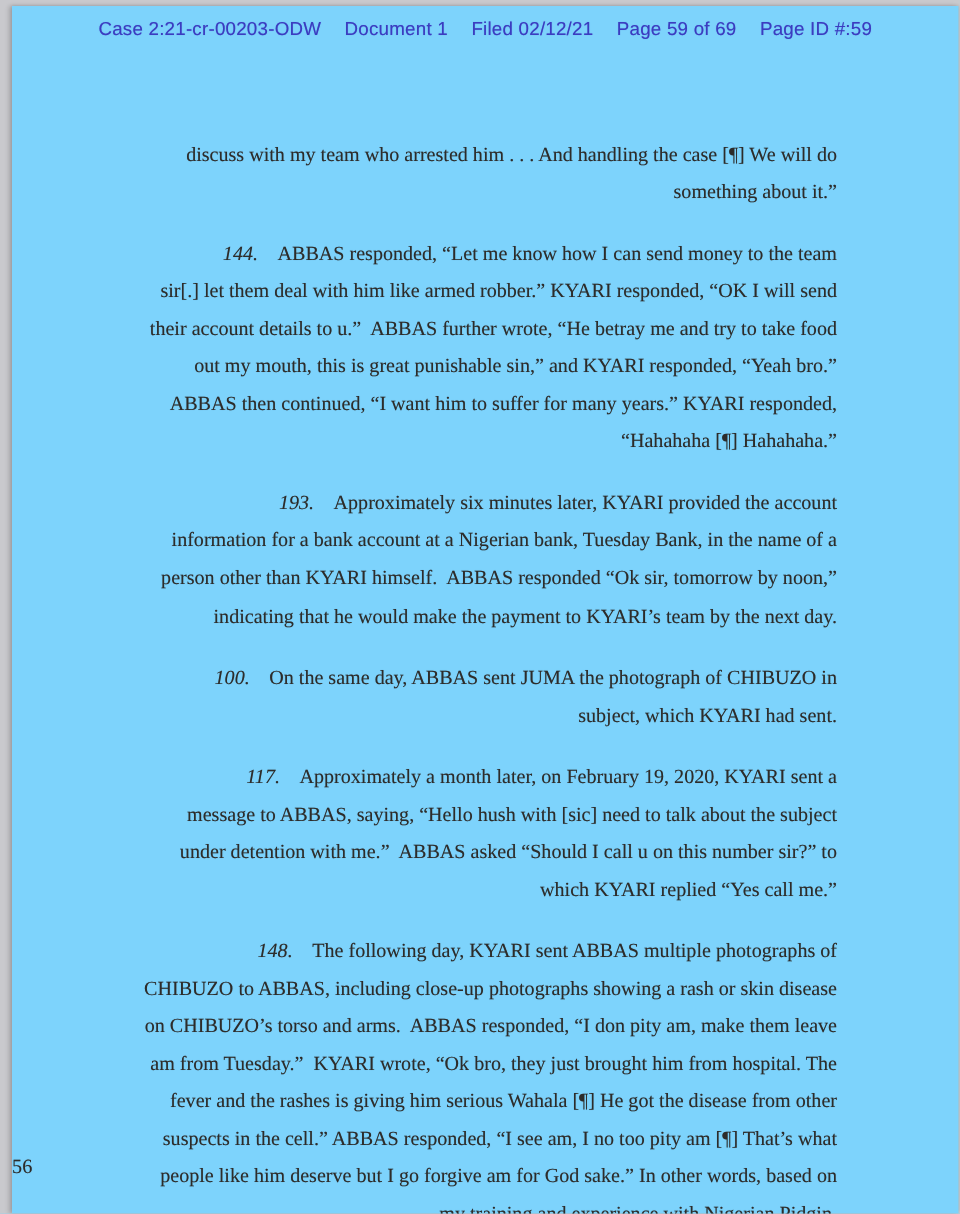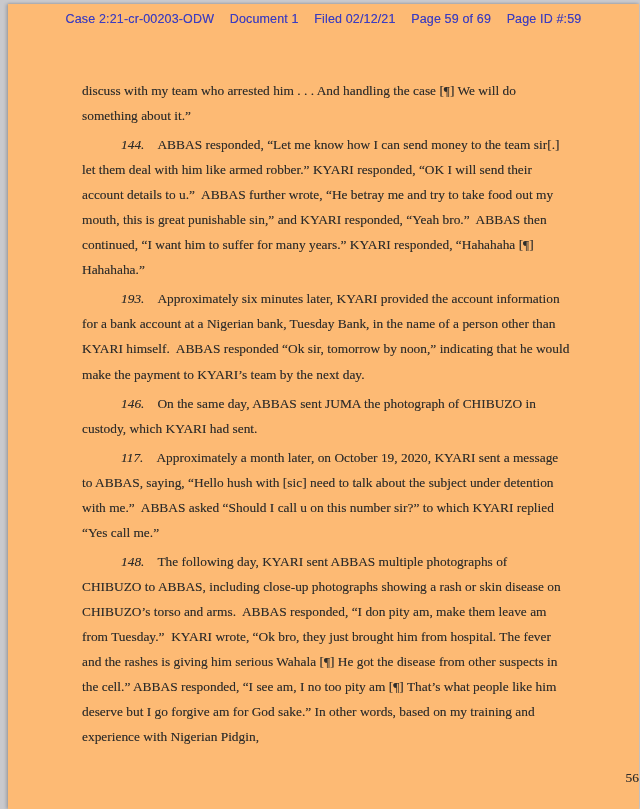--- a/index.html
+++ b/index.html
@@ -15,21 +15,21 @@
     position: relative;
     width: 640px;
     height: 809px;
   }
   .page {
     position: absolute;
     top: 4px;
     left: 8px;
     right: 1px;
     bottom: 0;
-    background: #fdba74;
+    background: #7dd3fc;
     box-shadow: -2px 0 3px rgba(0,0,0,0.18), 0 -1px 2px rgba(0,0,0,0.10);
   }
   .case-header {
     position: absolute;
     top: 8px;
     left: 0;
     right: 0;
     text-align: center;
     font-family: "Liberation Sans", sans-serif;
     font-size: 12.5px;
@@ -45,39 +45,39 @@
     position: absolute;
     top: 70px;
     left: 70px;
     width: 496px;
     color: #2d2c2a;
     font-size: 13.4px;
     line-height: 25.05px;
     text-shadow: 0 0 0.45px rgba(40,40,40,0.4);
   }
   .para {
-    margin: 4px;
-    text-align: left;
+    margin: 16px;
+    text-align: right;
   }
   .para.numbered {
     text-indent: 39px;
   }
   .pnum {
     padding-right: 13px;
     font-style: italic;
   }
   .ptext {
     white-space: pre-wrap;
   }
   .page-footer {
     position: absolute;
     top: 766px;
     left: 0;
     right: 0;
-    text-align: right;
+    text-align: left;
     font-size: 13.5px;
     color: #2d2c2a;
     text-shadow: 0 0 0.45px rgba(40,40,40,0.4);
   }
 </style>
 </head>
 <body>
 
 <div class="viewport">
   <div class="page">
@@ -87,21 +87,21 @@
       <span class="seg">Document 1</span>
       <span class="seg">Filed 02/12/21</span>
       <span class="seg">Page 59 of 69</span>
       <span class="seg">Page ID #:59</span>
     </div>
 
     <div class="doc-body" style="color: rgb(45, 44, 42);">
         <p class="para cont"><span class="ptext">discuss with my team who arrested him . . . And handling the case [¶] We will do something about it.”</span></p>
         <p class="para numbered"><span class="pnum">144.</span><span class="ptext">ABBAS responded, “Let me know how I can send money to the team sir[.] let them deal with him like armed robber.” KYARI responded, “OK I will send their account details to u.”  ABBAS further wrote, “He betray me and try to take food out my mouth, this is great punishable sin,” and KYARI responded, “Yeah bro.”  ABBAS then continued, “I want him to suffer for many years.” KYARI responded, “Hahahaha [¶] Hahahaha.”</span></p>
         <p class="para numbered"><span class="pnum">193.</span><span class="ptext">Approximately six minutes later, KYARI provided the account information for a bank account at a Nigerian bank, Tuesday Bank, in the name of a person other than KYARI himself.  ABBAS responded “Ok sir, tomorrow by noon,” indicating that he would make the payment to KYARI’s team by the next day.</span></p>
-        <p class="para numbered"><span class="pnum">146.</span><span class="ptext">On the same day, ABBAS sent JUMA the photograph of CHIBUZO in custody, which KYARI had sent.</span></p>
-        <p class="para numbered"><span class="pnum">117.</span><span class="ptext">Approximately a month later, on October 19, 2020, KYARI sent a message to ABBAS, saying, “Hello hush with [sic] need to talk about the subject under detention with me.”  ABBAS asked “Should I call u on this number sir?” to which KYARI replied “Yes call me.”</span></p>
+        <p class="para numbered"><span class="pnum">100.</span><span class="ptext">On the same day, ABBAS sent JUMA the photograph of CHIBUZO in subject, which KYARI had sent.</span></p>
+        <p class="para numbered"><span class="pnum">117.</span><span class="ptext">Approximately a month later, on February 19, 2020, KYARI sent a message to ABBAS, saying, “Hello hush with [sic] need to talk about the subject under detention with me.”  ABBAS asked “Should I call u on this number sir?” to which KYARI replied “Yes call me.”</span></p>
         <p class="para numbered"><span class="pnum">148.</span><span class="ptext">The following day, KYARI sent ABBAS multiple photographs of CHIBUZO to ABBAS, including close-up photographs showing a rash or skin disease on CHIBUZO’s torso and arms.  ABBAS responded, “I don pity am, make them leave am from Tuesday.”  KYARI wrote, “Ok bro, they just brought him from hospital. The fever and the rashes is giving him serious Wahala [¶] He got the disease from other suspects in the cell.” ABBAS responded, “I see am, I no too pity am [¶] That’s what people like him deserve but I go forgive am for God sake.” In other words, based on my training and experience with Nigerian Pidgin,</span></p>
       </div>
 
     <div class="page-footer">56</div>
 
   </div>
 </div>
 
 </body></html>

